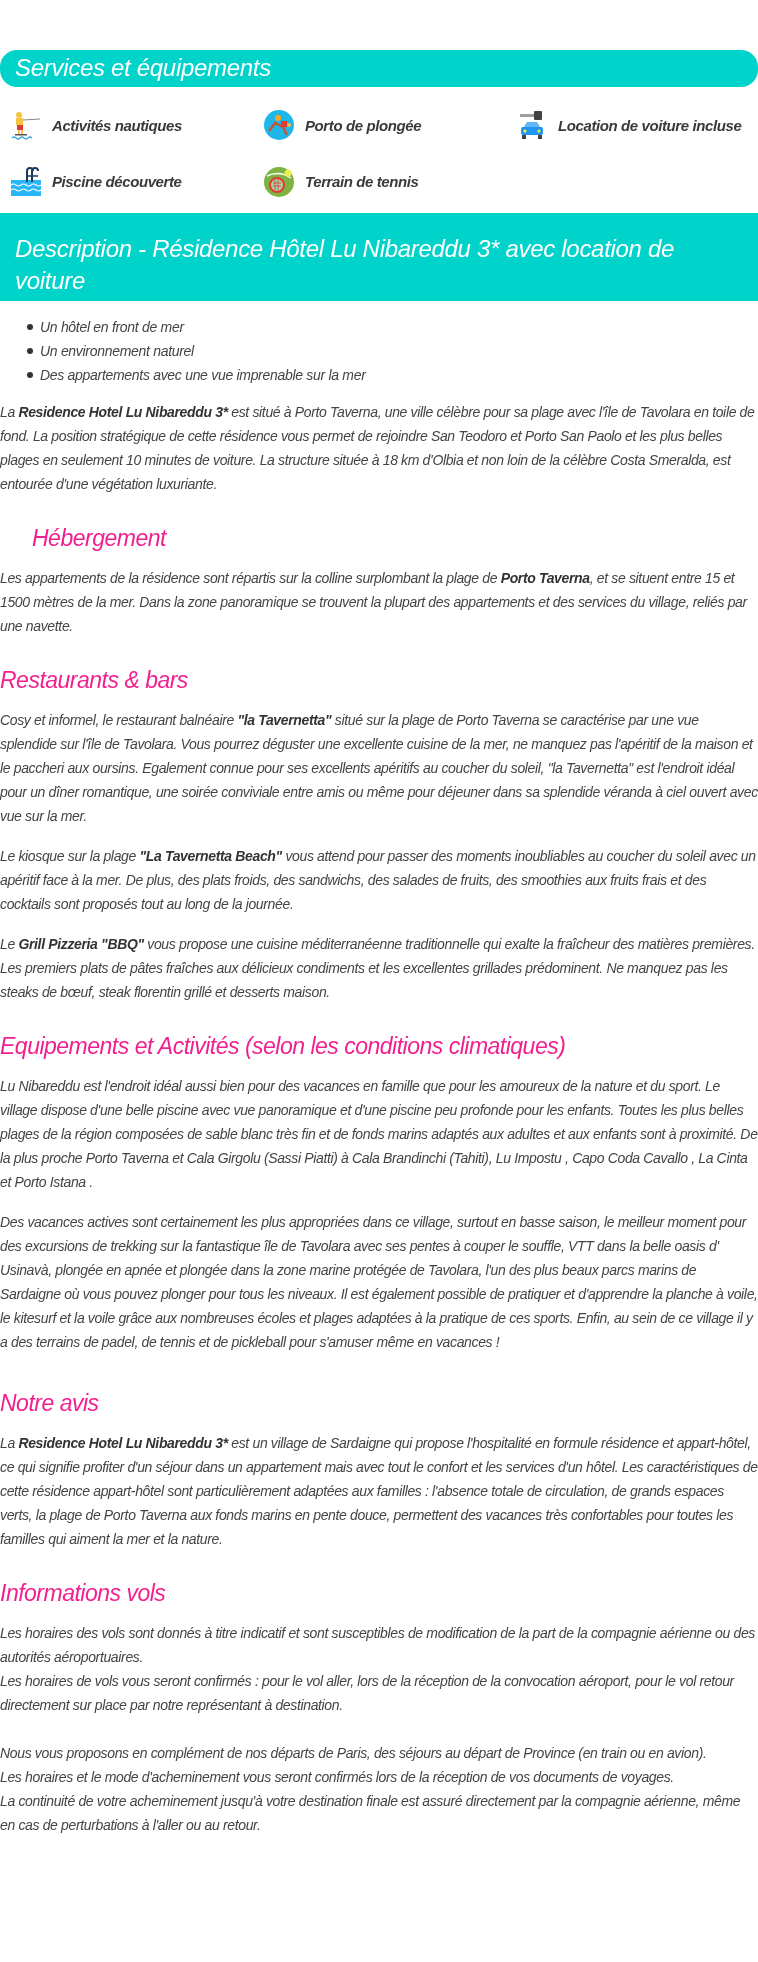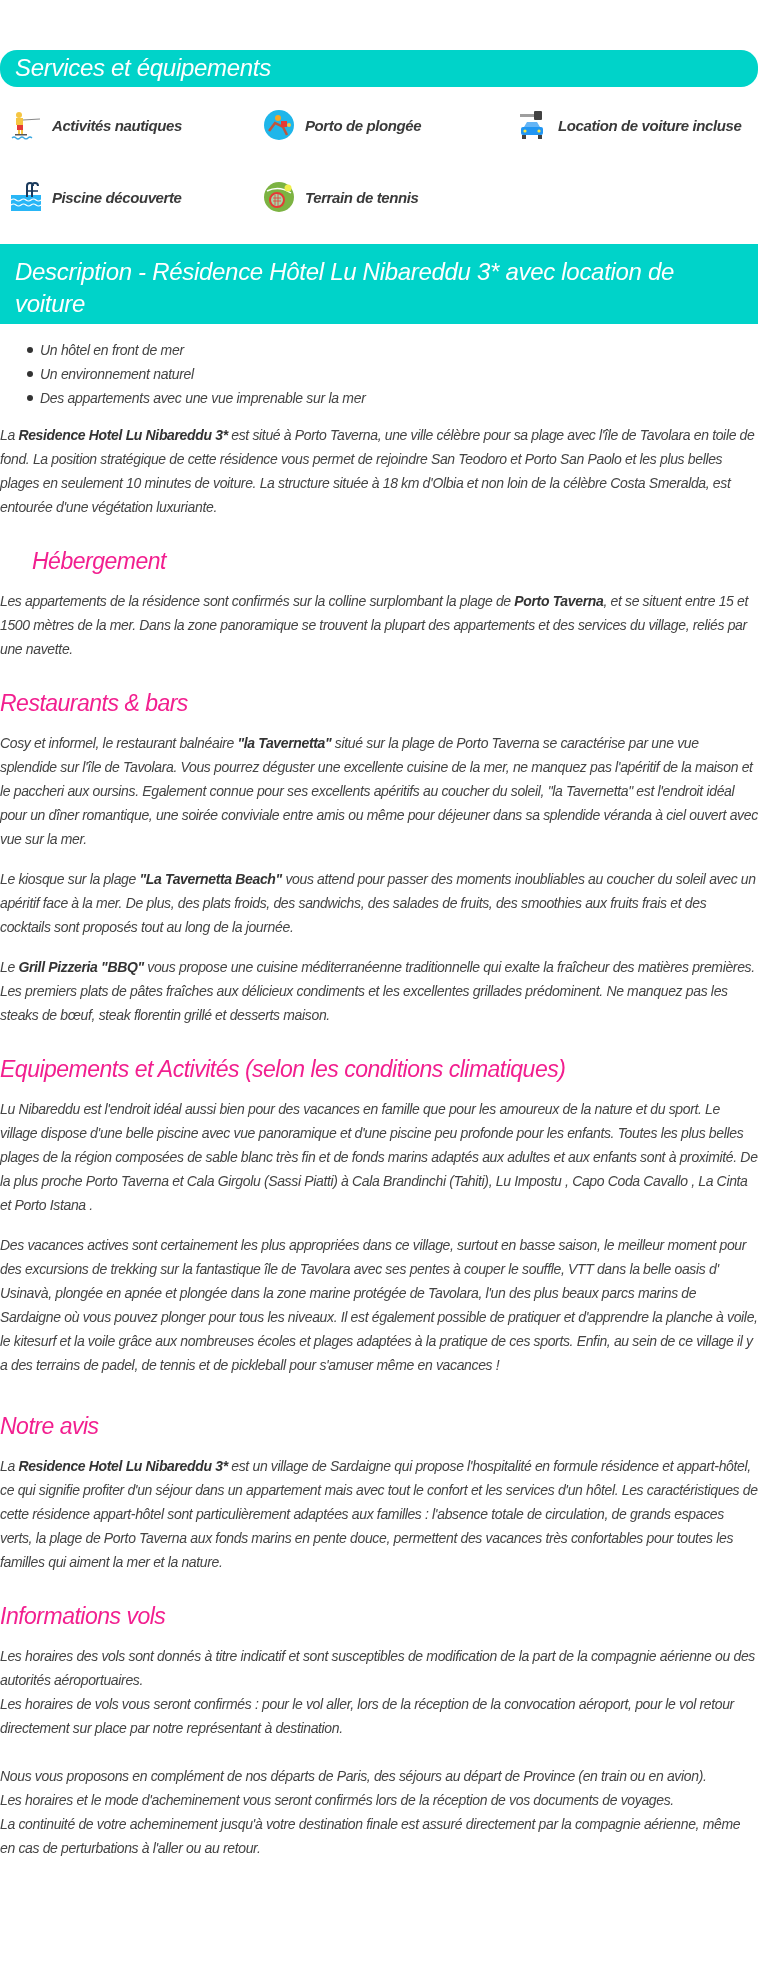--- a/index.html
+++ b/index.html
@@ -16,28 +16,28 @@
     background: #00d3c9;
     color: #ffffff;
     font-style: italic;
     font-family: "Liberation Sans", sans-serif;
     font-size: 24px;
     line-height: 32px;
     padding: 2px 15px 3px 15px;
     letter-spacing: -0.3px;
   }
   .band.services { margin-top: 50px; height: 37px; border-radius: 17px; }
-  .band.desc { margin-top: 0; padding-top: 12px; padding-bottom: 4px; }
+  .band.desc { margin-top: 0; padding-top: 20px; padding-bottom: 4px; }
 
   .services-grid {
     display: grid;
     grid-template-columns: 253px 253px 252px;
     row-gap: 17px;
     padding: 22px 0 8px 10px;
-    height: 157px;
+    height: 126px;
   }
   .service {
     display: flex; align-items: center; gap: 10px;
     font-style: italic; font-weight: bold; font-size: 15px; color: #3a3a3a;
     letter-spacing: -0.4px;
     height: 32px;
   }
   .service .ico { width: 32px; height: 32px; flex: 0 0 32px; display:inline-block; }
 
   ul.highlights {
@@ -149,21 +149,21 @@
 
   <ul class="highlights">
     <li>Un hôtel en front de mer</li>
     <li>Un environnement naturel</li>
     <li>Des appartements avec une vue imprenable sur la mer</li>
   </ul>
 
   <p class="body" style="margin-top:13px;"><span>La </span><b>Residence Hotel Lu Nibareddu 3*</b><span> est situé à Porto Taverna, une ville célèbre pour sa plage avec l'île de Tavolara en toile de fond. La position stratégique de cette résidence vous permet de rejoindre San Teodoro et Porto San Paolo et les plus belles plages en seulement 10 minutes de voiture. La structure située à 18 km d'Olbia et non loin de la célèbre Costa Smeralda, est entourée d'une végétation luxuriante.</span></p>
 
   <h2 class="sec" style="margin-top:27px;padding-left:32px;">Hébergement</h2>
-  <p class="body" style="margin-top:13px;"><span>Les appartements de la résidence sont confirmés sur la colline surplombant la plage de </span><b>Porto Taverna</b><span>, et se situent entre 15 et 1500 mètres de la mer. Dans la zone panoramique se trouvent la plupart des appartements et des services du village, reliés par une navette.</span></p>
+  <p class="body" style="margin-top:13px;"><span>Les appartements de la résidence sont répartis sur la colline surplombant la plage de </span><b>Porto Taverna</b><span>, et se situent entre 15 et 1500 mètres de la mer. Dans la zone panoramique se trouvent la plupart des appartements et des services du village, reliés par une navette.</span></p>
 
   <h2 class="sec" style="margin-top:27px;">Restaurants &amp; bars</h2>
   <p class="body" style="margin-top:13px;"><span>Cosy et informel, le restaurant balnéaire </span><b>"la Tavernetta"</b><span> situé sur la plage de Porto Taverna se caractérise par une vue splendide sur l'île de Tavolara. Vous pourrez déguster une excellente cuisine de la mer, ne manquez pas l'apéritif de la maison et le paccheri aux oursins. Egalement connue pour ses excellents apéritifs au coucher du soleil, "la Tavernetta" est l'endroit idéal pour un dîner romantique, une soirée conviviale entre amis ou même pour déjeuner dans sa splendide véranda à ciel ouvert avec vue sur la mer.</span></p>
   <p class="body" style="margin-top:16px;"><span>Le kiosque sur la plage </span><b>"La Tavernetta Beach"</b><span> vous attend pour passer des moments inoubliables au coucher du soleil avec un apéritif face à la mer. De plus, des plats froids, des sandwichs, des salades de fruits, des smoothies aux fruits frais et des cocktails sont proposés tout au long de la journée.</span></p>
   <p class="body" style="margin-top:16px;"><span>Le </span><b>Grill Pizzeria "BBQ"</b><span> vous propose une cuisine méditerranéenne traditionnelle qui exalte la fraîcheur des matières premières. Les premiers plats de pâtes fraîches aux délicieux condiments et les excellentes grillades prédominent. Ne manquez pas les steaks de bœuf, steak florentin grillé et desserts maison.</span></p>
 
   <h2 class="sec" style="margin-top:27px;">Equipements et Activités (selon les conditions climatiques)</h2>
   <p class="body" style="margin-top:13px;">Lu Nibareddu est l'endroit idéal aussi bien pour des vacances en famille que pour les amoureux de la nature et du sport. Le village dispose d'une belle piscine avec vue panoramique et d'une piscine peu profonde pour les enfants. Toutes les plus belles plages de la région composées de sable blanc très fin et de fonds marins adaptés aux adultes et aux enfants sont à proximité. De la plus proche Porto Taverna et Cala Girgolu (Sassi Piatti) à Cala Brandinchi (Tahiti), Lu Impostu , Capo Coda Cavallo , La Cinta et Porto Istana .</p>
   <p class="body" style="margin-top:16px;">Des vacances actives sont certainement les plus appropriées dans ce village, surtout en basse saison, le meilleur moment pour des excursions de trekking sur la fantastique île de Tavolara avec ses pentes à couper le souffle, VTT dans la belle oasis d' Usinavà, plongée en apnée et plongée dans la zone marine protégée de Tavolara, l'un des plus beaux parcs marins de Sardaigne où vous pouvez plonger pour tous les niveaux. Il est également possible de pratiquer et d'apprendre la planche à voile, le kitesurf et la voile grâce aux nombreuses écoles et plages adaptées à la pratique de ces sports. Enfin, au sein de ce village il y a des terrains de padel, de tennis et de pickleball pour s'amuser même en vacances !</p>
 

